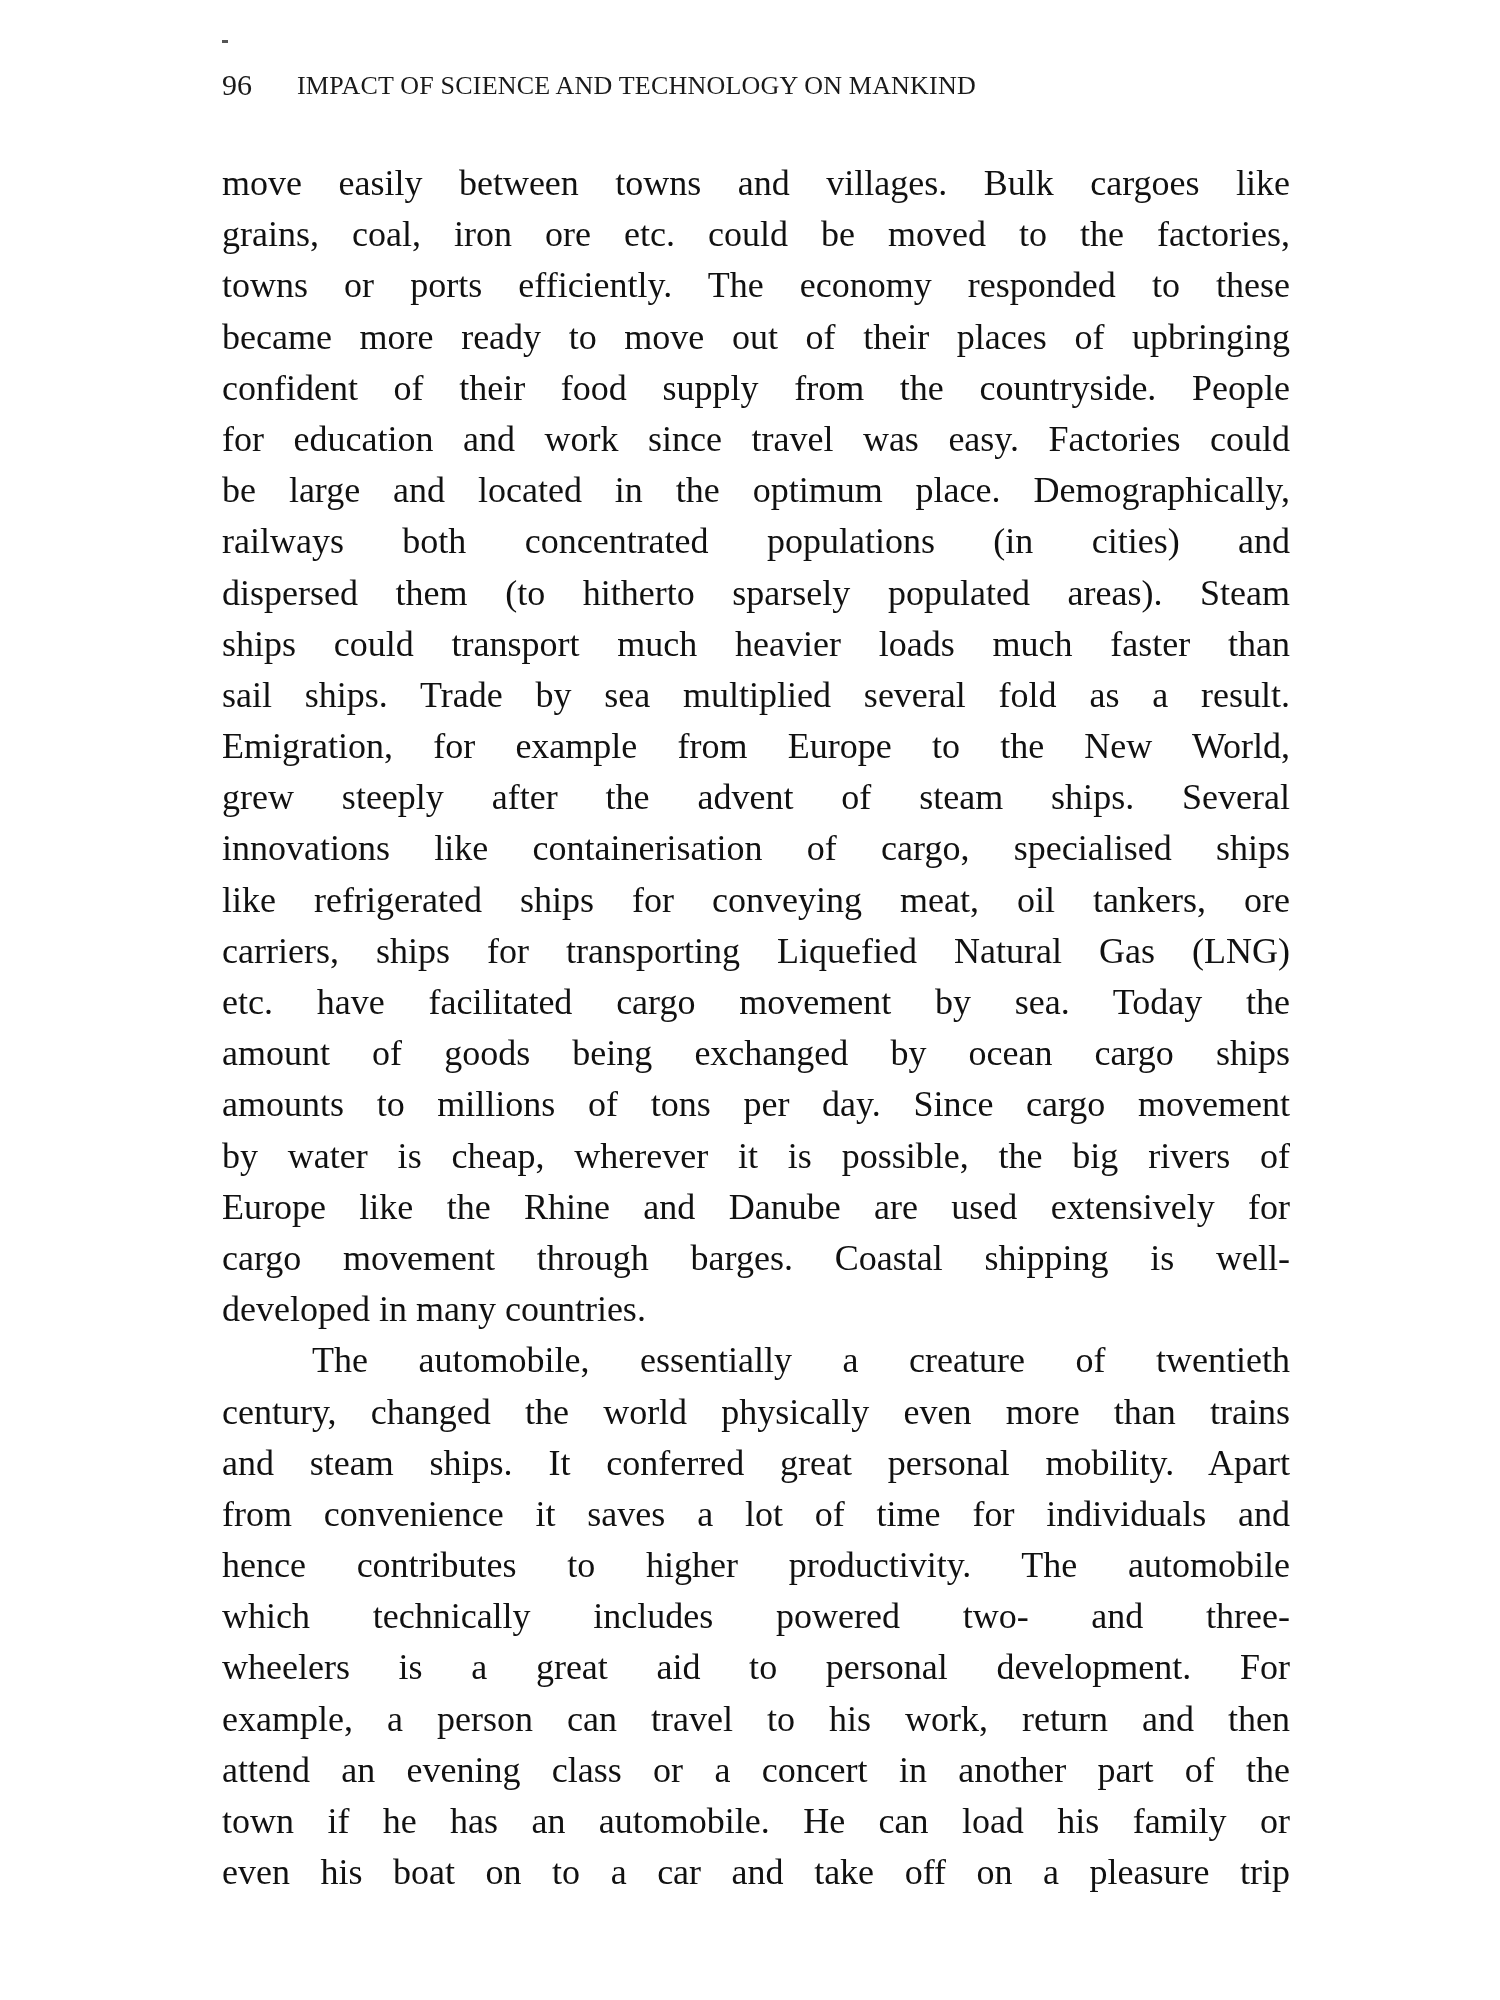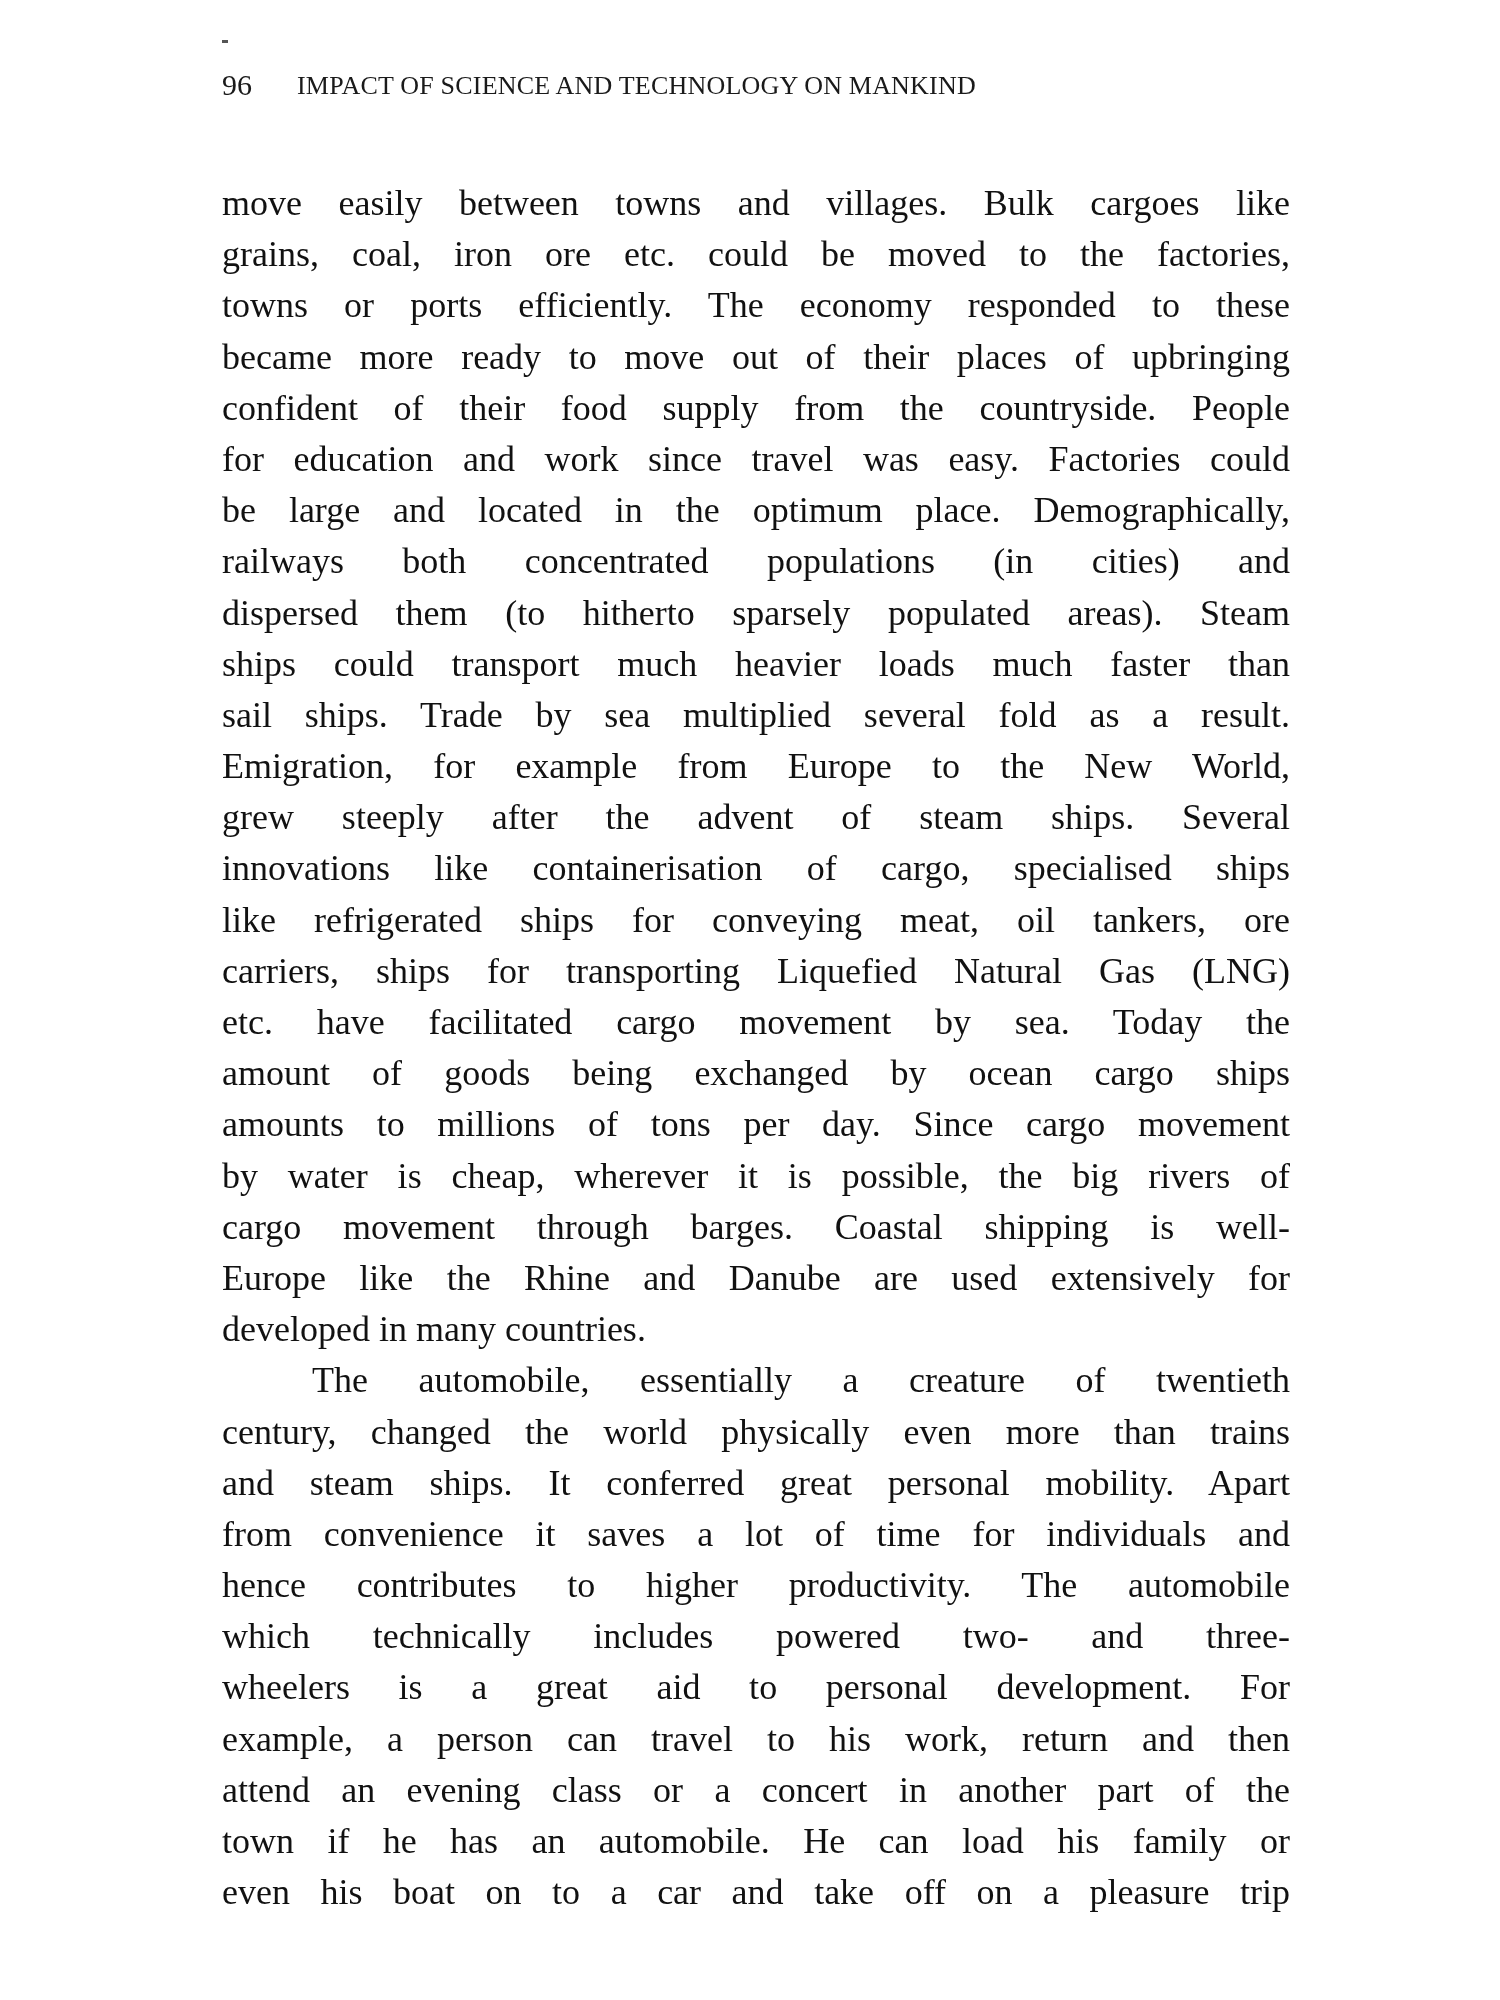--- a/index.html
+++ b/index.html
@@ -2,21 +2,21 @@
 <html><head>
 <meta charset="utf-8">
 <style>
   html, body { margin:0; padding:0; background:#ffffff; }
   body { width:1500px; height:2000px; position:relative; overflow:hidden; }
   .header { position:absolute; top:68px; left:222px; width:1070px; height:40px;
     font-family:"Liberation Serif", serif; color:#1a1a1a; font-size:27px;text-decoration:underline; }
   .pagenum { position:absolute; left:0; top:0; font-size:30px; }
   .running { position:absolute; left:75px; top:3px; font-size:26px; letter-spacing:0.2px; }
   .body { position:absolute; top:158px; left:222px; width:1068px;
-    font-family:"Liberation Serif", serif; font-size:36px; color:#111;margin-top:20px; }
+    font-family:"Liberation Serif", serif; font-size:36px; color:#111; }
   .line { height:51.2px; line-height:51.2px; white-space:nowrap; text-align:justify; text-align-last:justify; overflow:visible; }
   .line.last { text-align-last:left; }
   .line.indent { padding-left:90px; }
   .mark { position:absolute; width:6px; height:3px; background:#555; }
 </style>
 </head>
 <body>
 
 <div class="mark" style="left:222px;top:40px;"></div>
 
@@ -39,22 +39,22 @@
     <div class="line">sail ships. Trade by sea multiplied several fold as a result.</div>
     <div class="line">Emigration, for example from Europe to the New World,</div>
     <div class="line">grew steeply after the advent of steam ships. Several</div>
     <div class="line">innovations like containerisation of cargo, specialised ships</div>
     <div class="line">like refrigerated ships for conveying meat, oil tankers, ore</div>
     <div class="line">carriers, ships for transporting Liquefied Natural Gas (LNG)</div>
     <div class="line">etc. have facilitated cargo movement by sea. Today the</div>
     <div class="line">amount of goods being exchanged by ocean cargo ships</div>
     <div class="line">amounts to millions of tons per day. Since cargo movement</div>
     <div class="line">by water is cheap, wherever it is possible, the big rivers of</div>
+    <div class="line">Europe like the Rhine and Danube are used extensively for</div>
     <div class="line">cargo movement through barges. Coastal shipping is well-</div>
-    <div class="line">Europe like the Rhine and Danube are used extensively for</div>
     <div class="line last">developed in many countries.</div>
     <div class="line indent">The automobile, essentially a creature of twentieth</div>
     <div class="line">century, changed the world physically even more than trains</div>
     <div class="line">and steam ships. It conferred great personal mobility. Apart</div>
     <div class="line">from convenience it saves a lot of time for individuals and</div>
     <div class="line">hence contributes to higher productivity. The automobile</div>
     <div class="line">which technically includes powered two- and three-</div>
     <div class="line">wheelers is a great aid to personal development. For</div>
     <div class="line">example, a person can travel to his work, return and then</div>
     <div class="line">attend an evening class or a concert in another part of the</div>

